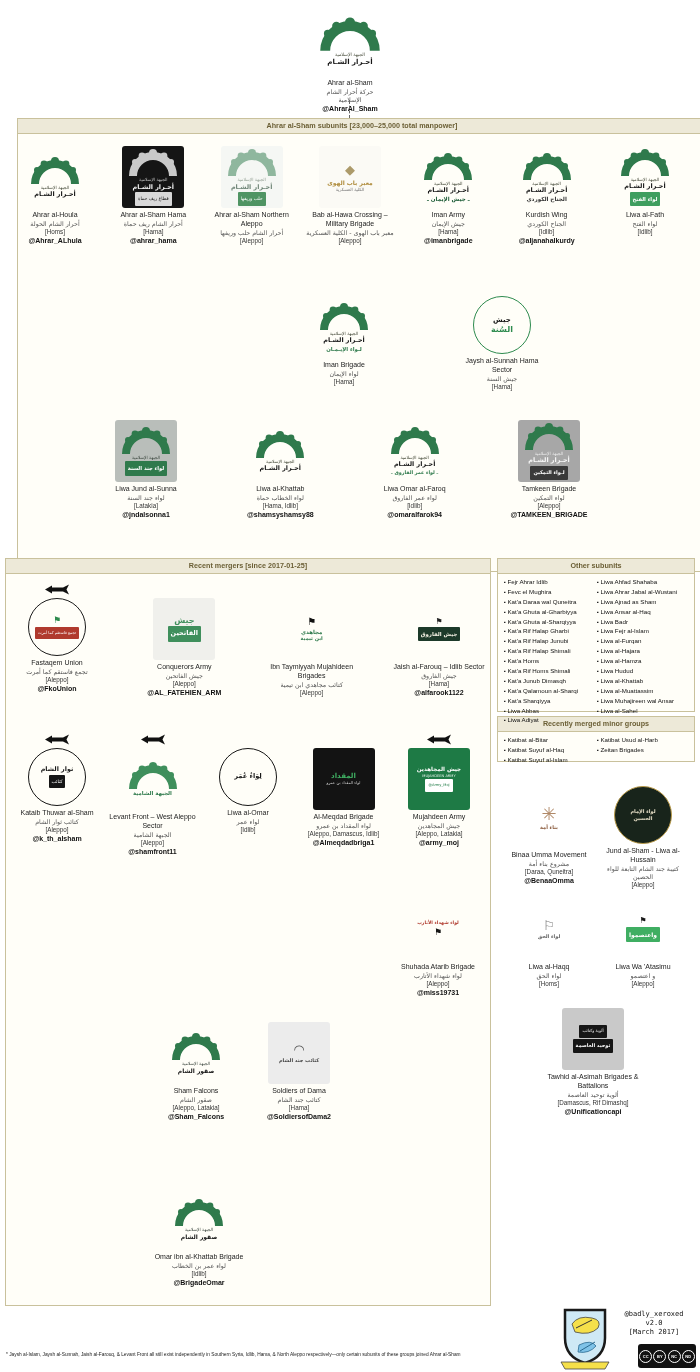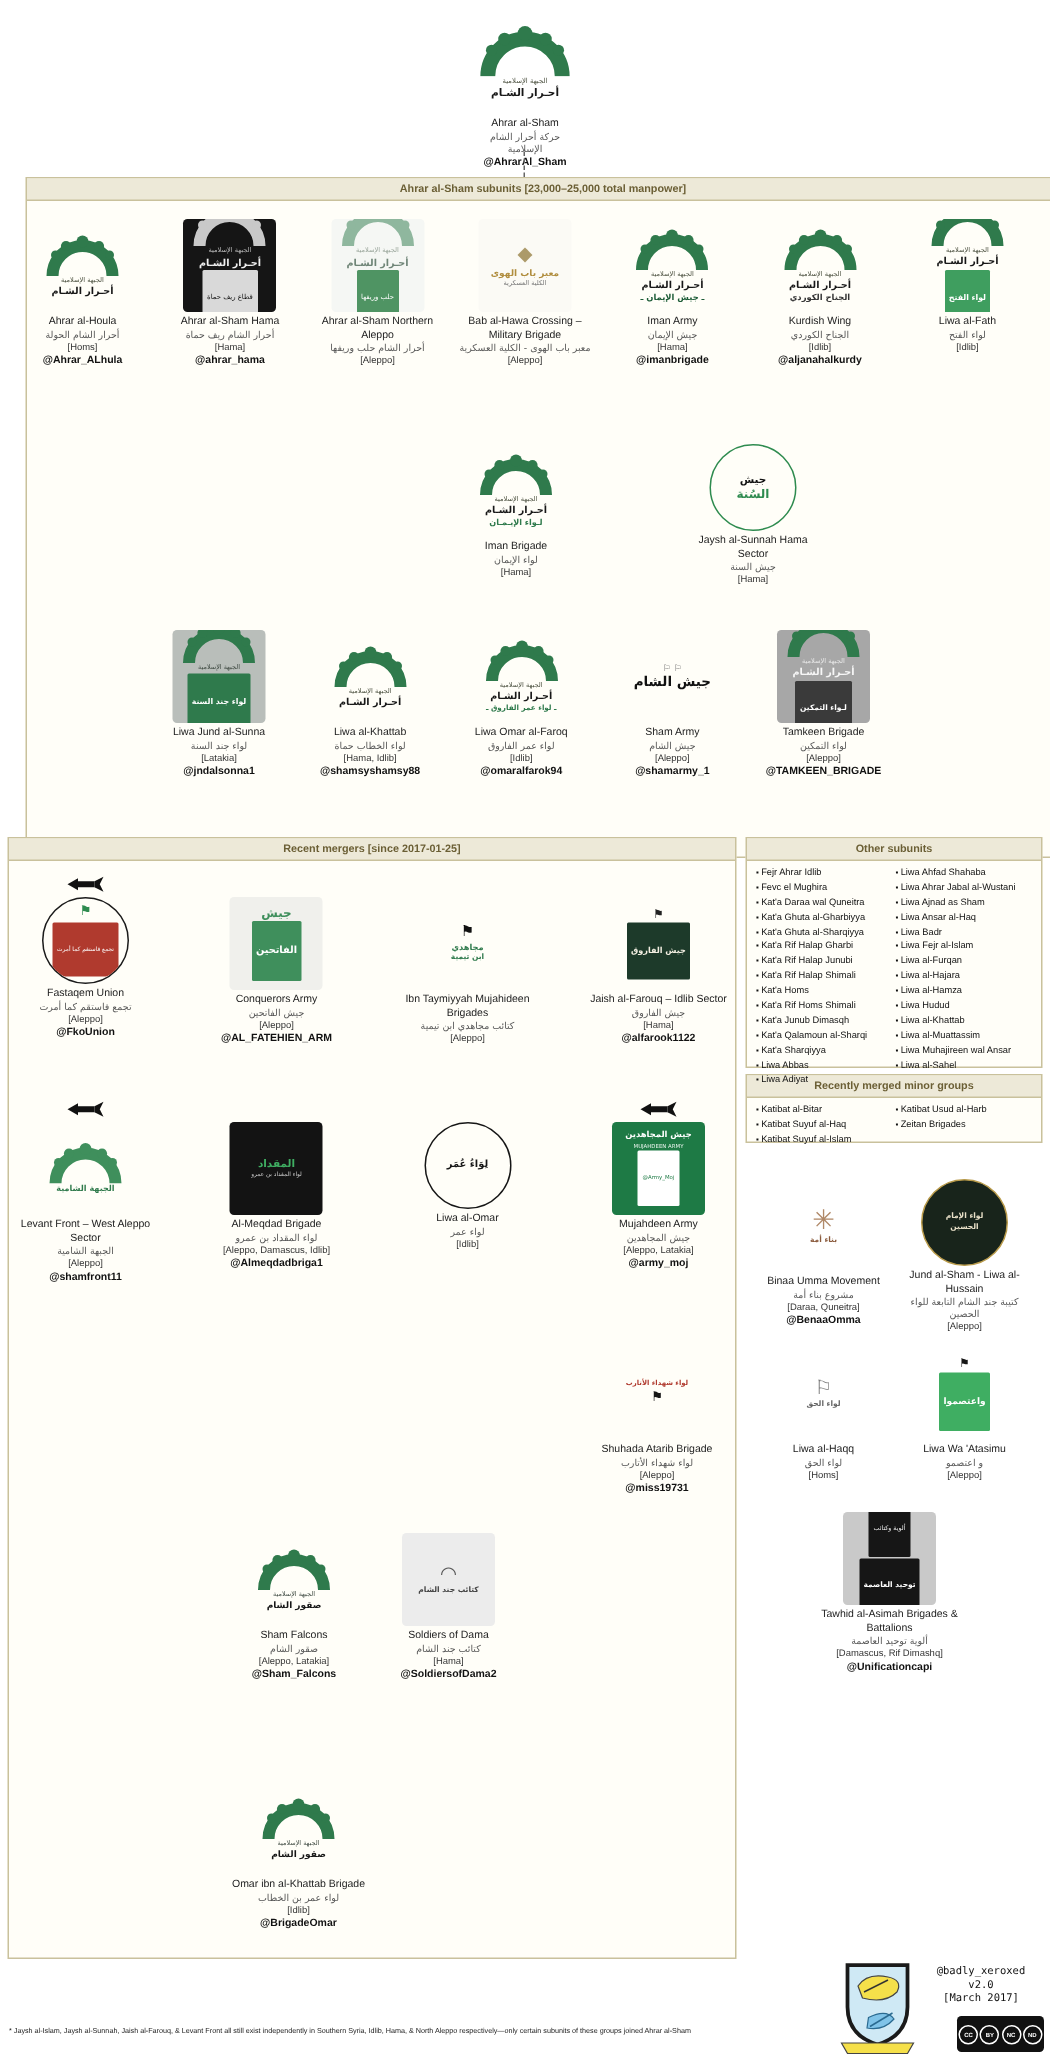--- a/index.html
+++ b/index.html
@@ -12,21 +12,21 @@
                 color:#6b5f35;background:#ede9d8;border-bottom:1px solid #c9c19c;}
   .panel-header.gray{background:#d9d9d9;color:#222;border-bottom:1px solid #b5b5b5;}
 
   
   .crow{position:absolute;display:flex;justify-content:space-between;}
   .card{position:relative;width:92px;text-align:center;}
   .logo{width:62px;height:62px;margin:0 auto 3px;display:flex;flex-direction:column;align-items:center;
         justify-content:center;gap:1px;border-radius:3px;overflow:hidden;box-sizing:border-box;}
   .logo.round{border-radius:50%;width:58px;height:58px;}
   .lg-line{line-height:1.18;white-space:nowrap;font-family:"DejaVu Sans",sans-serif;}
-  .lg-line.band{padding:16px 3px;border-radius:1px;}
+  .lg-line.band{padding:4px 3px;border-radius:1px;}
   .arch{flex:0 0 auto;}
   .arch path{stroke:var(--ac,#2f7a4c);}
   .arch circle{fill:var(--ac,#2f7a4c);}
   .nm{font-size:7px;color:#222;line-height:1.25;margin-top:2px;}
   .ar{font-size:6.3px;color:#555;line-height:1.3;direction:rtl;font-family:"DejaVu Sans",sans-serif;}
   .loc{font-size:6.3px;color:#333;line-height:1.3;}
   .handle{font-size:7px;font-weight:700;color:#111;line-height:1.3;word-break:break-all;}
   .missile{position:absolute;top:-14px;left:50%;transform:translateX(-50%);fill:#111;}
 
   
@@ -317,32 +317,20 @@
           <div class="lg-line" style="color: rgb(23, 23, 23); font-size: 6.4px; font-weight: 700;">أحـرار الشـام</div>
           <div class="lg-line" style="color: rgb(47, 122, 76); font-size: 4.8px; font-weight: 700;">ـ لواء عمر الفاروق ـ</div>
         </div>
     <div class="nm">Liwa Omar al-Faroq</div>
     <div class="ar">لواء عمر الفاروق</div>
     <div class="loc">[Idlib]</div>
     <div class="handle">@omaralfarok94</div>
   </div>
       <div class="card">
 
-    <div class="logo">
-
-    <div class="lg-line" style="color: rgb(102, 102, 102); font-size: 6px;">⚐ ⚐</div>
-          <div class="lg-line" style="color: rgb(17, 17, 17); font-size: 9px; font-weight: 700;">جيش الشام</div>
-        </div>
-    <div class="nm">Sham Army</div>
-    <div class="ar">جيش الشام</div>
-    <div class="loc">[Aleppo]</div>
-    <div class="handle">@shamarmy_1</div>
-  </div>
-      <div class="card">
-
     <div class="logo" style="background: rgb(167, 167, 167);">
       <svg class="arch" width="50" height="28" viewBox="0 0 50 28" style="--ac: #2f7a4c;">
         <path d="M5,28 A20,20 0 0,1 45,28" fill="none" stroke-width="8"></path>
         <circle cx="25" cy="5" r="4"></circle>
             <circle cx="14" cy="8" r="3.4"></circle>
         <circle cx="36" cy="8" r="3.4"></circle>
             <circle cx="7" cy="14" r="3"></circle>
         <circle cx="43" cy="14" r="3"></circle>
       </svg>
     <div class="lg-line" style="color: rgb(232, 232, 232); font-size: 4.4px;">الجبهة الإسلامية</div>
@@ -414,58 +402,74 @@
     <div class="handle">@alfarook1122</div>
   </div>
     </div>
   <div class="crow" style="left:11px;top:748px;width:474px">
       <div class="card">
     <svg class="missile" width="26" height="11" viewBox="0 0 26 11">
       <path d="M1,5.5 L8,1.5 L8,9.5 Z"></path>
       <rect x="7" y="3.5" width="12" height="4"></rect>
       <path d="M19,3.5 L25,0.5 L22.5,5.5 L25,10.5 L19,7.5 Z"></path>
     </svg>
+    <div class="logo round" style="border: 1.5px solid rgb(22, 22, 22);">
+
+    <div class="lg-line" style="color: rgb(22, 22, 22); font-size: 6.4px; font-weight: 700;">ثوار الشام</div>
+          <div class="lg-line band" style="color: rgb(255, 255, 255); background: rgb(22, 22, 22); font-size: 4.6px;">كتائب</div>
+        </div>
+    <div class="nm">Kataib Thuwar al-Sham</div>
+    <div class="ar">كتائب ثوار الشام</div>
+    <div class="loc">[Aleppo]</div>
+    <div class="handle">@k_th_alsham</div>
+  </div>
+      <div class="card">
+    <svg class="missile" width="26" height="11" viewBox="0 0 26 11">
+      <path d="M1,5.5 L8,1.5 L8,9.5 Z"></path>
+      <rect x="7" y="3.5" width="12" height="4"></rect>
+      <path d="M19,3.5 L25,0.5 L22.5,5.5 L25,10.5 L19,7.5 Z"></path>
+    </svg>
     <div class="logo">
       <svg class="arch" width="50" height="28" viewBox="0 0 50 28" style="--ac: #3f8f5c;">
         <path d="M5,28 A20,20 0 0,1 45,28" fill="none" stroke-width="8"></path>
         <circle cx="25" cy="5" r="4"></circle>
             <circle cx="14" cy="8" r="3.4"></circle>
         <circle cx="36" cy="8" r="3.4"></circle>
             <circle cx="7" cy="14" r="3"></circle>
         <circle cx="43" cy="14" r="3"></circle>
       </svg>
     <div class="lg-line" style="color: rgb(47, 122, 76); font-size: 5.4px; font-weight: 700;">الجبهة الشامية</div>
         </div>
     <div class="nm">Levant Front – West Aleppo Sector</div>
     <div class="ar">الجبهة الشامية</div>
     <div class="loc">[Aleppo]</div>
     <div class="handle">@shamfront11</div>
+  </div>
+      <div class="card">
+
+    <div class="logo round" style="border: 1.5px solid rgb(22, 22, 22);">
+
+    <div class="lg-line" style="color: rgb(22, 22, 22); font-size: 6.6px; font-weight: 700;">لِوَاءُ عُمَر</div>
+        </div>
+    <div class="nm">Liwa al-Omar</div>
+    <div class="ar">لواء عمر</div>
+    <div class="loc">[Idlib]</div>
+
   </div>
       <div class="card">
 
     <div class="logo" style="background: rgb(19, 19, 19);">
 
     <div class="lg-line" style="color: rgb(63, 174, 98); font-size: 7px; font-weight: 700;">المقداد</div>
           <div class="lg-line" style="color: rgb(207, 207, 207); font-size: 3.9px;">لواء المقداد بن عمرو</div>
         </div>
     <div class="nm">Al-Meqdad Brigade</div>
     <div class="ar">لواء المقداد بن عمرو</div>
     <div class="loc">[Aleppo, Damascus, Idlib]</div>
     <div class="handle">@Almeqdadbriga1</div>
-  </div>
-      <div class="card">
-
-    <div class="logo round" style="border: 1.5px solid rgb(22, 22, 22);">
-
-    <div class="lg-line" style="color: rgb(22, 22, 22); font-size: 6.6px; font-weight: 700;">لِوَاءُ عُمَر</div>
-        </div>
-    <div class="nm">Liwa al-Omar</div>
-    <div class="ar">لواء عمر</div>
-    <div class="loc">[Idlib]</div>
-
   </div>
       <div class="card">
     <svg class="missile" width="26" height="11" viewBox="0 0 26 11">
       <path d="M1,5.5 L8,1.5 L8,9.5 Z"></path>
       <rect x="7" y="3.5" width="12" height="4"></rect>
       <path d="M19,3.5 L25,0.5 L22.5,5.5 L25,10.5 L19,7.5 Z"></path>
     </svg>
     <div class="logo" style="background: rgb(30, 122, 69);">
 
     <div class="lg-line" style="color: rgb(255, 255, 255); font-size: 5.6px; font-weight: 700;">جيش المجاهدين</div>

